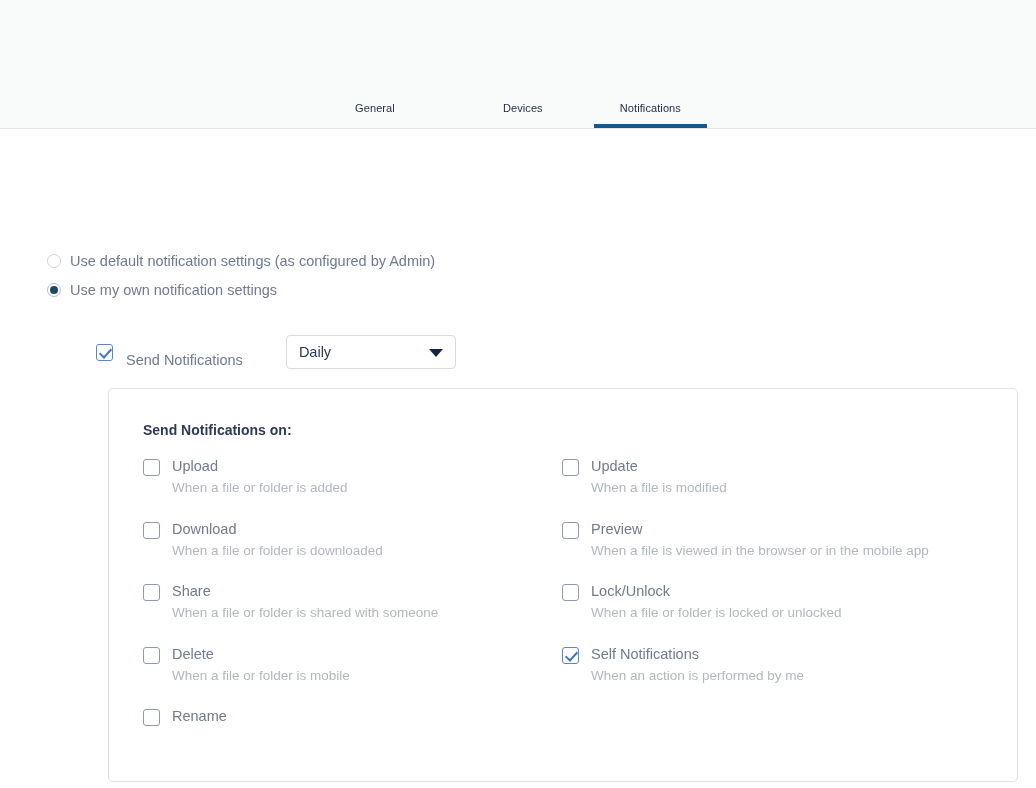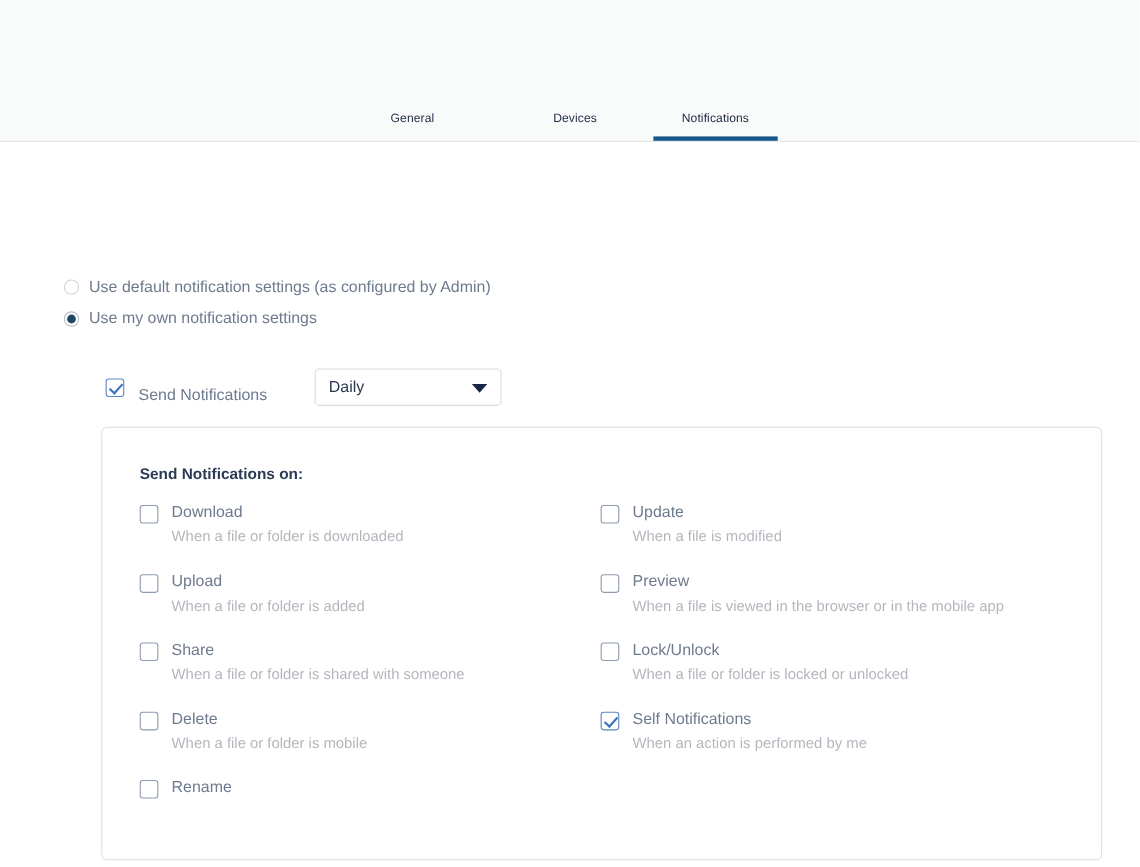--- a/index.html
+++ b/index.html
@@ -52,21 +52,21 @@
     left: -26px;
     right: -26px;
     bottom: 0;
     height: 4px;
     background: #17578a;
   }
 
   
   .radio-group {
     position: absolute;
-    left: 58px;
+    left: 47px;
     top: 250px;
     width: 600px;
   }
   .radio-row {
     display: flex;
     align-items: center;
     height: 21px;
     margin-bottom: 8px;
     cursor: pointer;
   }
@@ -156,21 +156,21 @@
     margin-top: -3px;
     width: 0; height: 0;
     border-left: 7px solid transparent;
     border-right: 7px solid transparent;
     border-top: 8px solid #162544;
   }
 
   
   .panel {
     position: absolute;
-    left: 92px;
+    left: 108px;
     top: 388px;
     width: 910px;
     height: 394px;
     border: 1px solid #e0e2e5;
     border-radius: 5px;
     background: #ffffff;
   }
   .panel-title {
     position: absolute;
     left: 34px;
@@ -255,34 +255,34 @@
 
 <div class="panel">
   <div class="panel-title">Send Notifications on:</div>
 
   <div class="grid">
 
     <div class="col left">
       <div class="opt-row">
         <span class="cb opt-cb"></span>
         <span class="opt-text">
+          <span class="opt-label">Upload</span>
+          <span class="opt-desc">When a file or folder is added</span>
+        </span>
+      </div>
+      <div class="opt-row">
+        <span class="cb opt-cb"></span>
+        <span class="opt-text">
           <span class="opt-label">Download</span>
           <span class="opt-desc">When a file or folder is downloaded</span>
         </span>
       </div>
       <div class="opt-row">
         <span class="cb opt-cb"></span>
         <span class="opt-text">
-          <span class="opt-label">Upload</span>
-          <span class="opt-desc">When a file or folder is added</span>
-        </span>
-      </div>
-      <div class="opt-row">
-        <span class="cb opt-cb"></span>
-        <span class="opt-text">
           <span class="opt-label">Share</span>
           <span class="opt-desc">When a file or folder is shared with someone</span>
         </span>
       </div>
       <div class="opt-row">
         <span class="cb opt-cb"></span>
         <span class="opt-text">
           <span class="opt-label">Delete</span>
           <span class="opt-desc">When a file or folder is mobile</span>
         </span>

